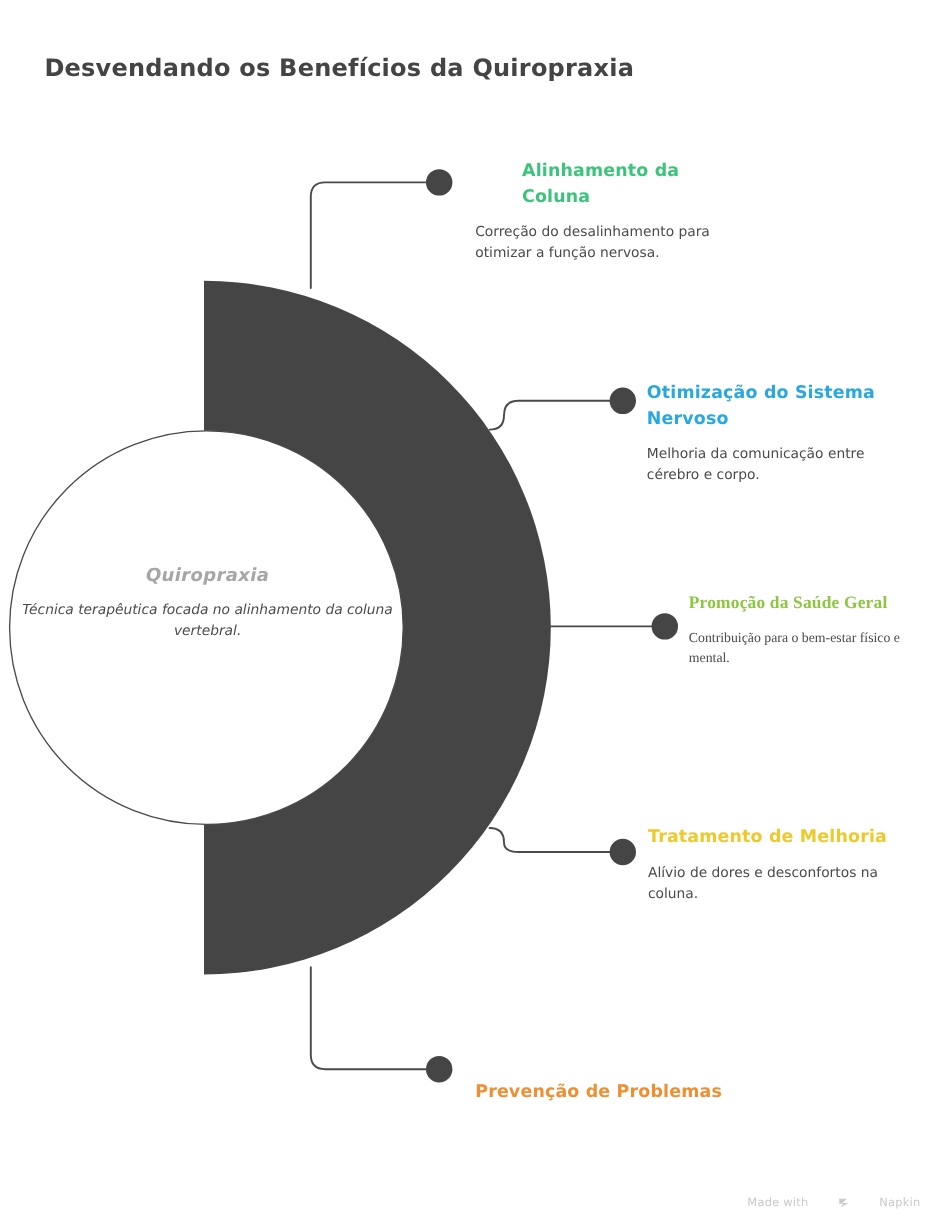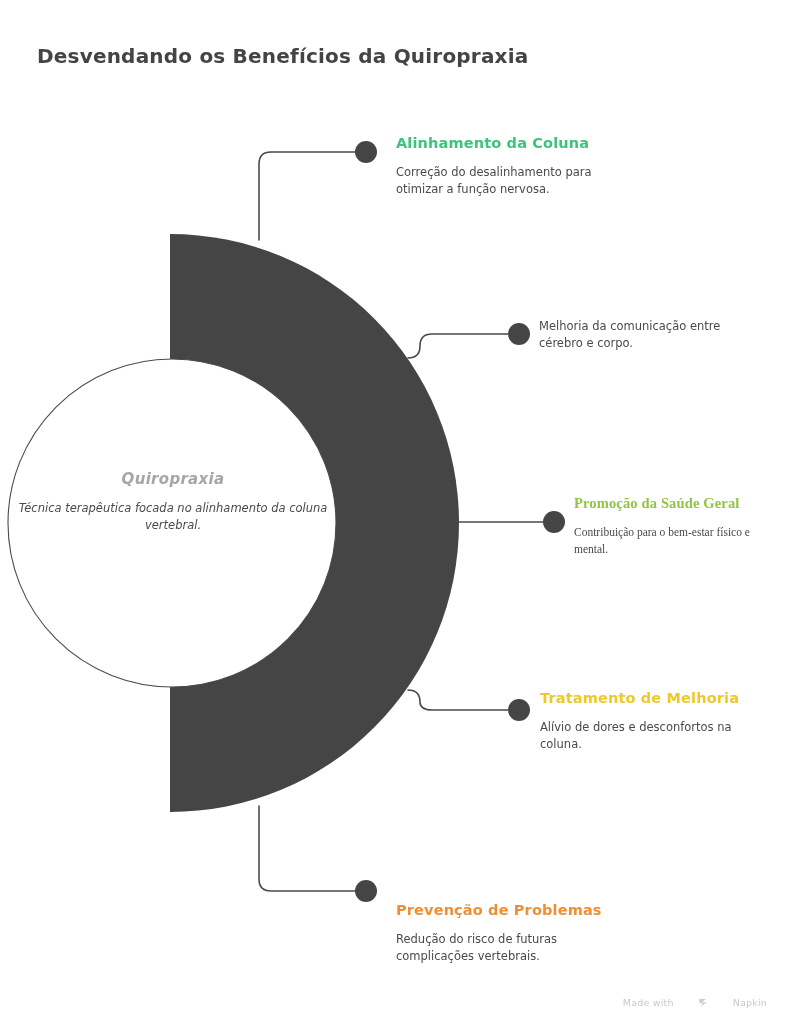--- a/index.html
+++ b/index.html
@@ -132,41 +132,41 @@
   <path d="M 259 806 L 259 879 Q 259 891 271 891 L 358 891" fill="none" stroke="#4a4a4a" stroke-width="1.6" stroke-linecap="round"></path>
   <circle cx="366" cy="891" r="11" fill="#454545"></circle>
 </svg>
 
 <div id="center-node">
   <div class="center-title" style="color: rgb(166, 166, 166);">Quiropraxia</div>
   <div class="center-desc" style="color: rgb(74, 74, 74);">Técnica terapêutica focada no alinhamento da coluna vertebral.</div>
 </div>
 
 <div class="benefit" id="benefit-0">
-  <p class="benefit-title" style="color: rgb(60, 196, 124);">Alinhamento da Coluna</p>
+  <p class="benefit-title" style="color: rgb(60, 196, 124); margin-left: 39px;">Alinhamento da Coluna</p>
   <p class="benefit-desc">Correção do desalinhamento para otimizar a função nervosa.</p>
 </div>
 
 <div class="benefit" id="benefit-1">
+  <p class="benefit-title" style="color: rgb(41, 168, 223);">Otimização do Sistema Nervoso</p>
   <p class="benefit-desc">Melhoria da comunicação entre cérebro e corpo.</p>
 </div>
 
 <div class="benefit" id="benefit-2">
   <p class="benefit-title" style="color: rgb(141, 198, 63);">Promoção da Saúde Geral</p>
   <p class="benefit-desc">Contribuição para o bem-estar físico e mental.</p>
 </div>
 
 <div class="benefit" id="benefit-3">
   <p class="benefit-title" style="color: rgb(237, 201, 44);">Tratamento de Melhoria</p>
   <p class="benefit-desc">Alívio de dores e desconfortos na coluna.</p>
 </div>
 
 <div class="benefit" id="benefit-4">
   <p class="benefit-title" style="color: rgb(239, 143, 50); margin-top: 28px;">Prevenção de Problemas</p>
-  <p class="benefit-desc">Redução do risco de futuras complicações vertebrais.</p>
 </div>
 
 <div id="watermark" style="color: rgb(201, 201, 201); gap: 24px;">
   <span>Made with</span>
   <span class="wm-logo">
     <svg width="11" height="11" viewBox="0 0 12 12" xmlns="http://www.w3.org/2000/svg">
       <path d="M1.5 2.2 L8.5 2.2 L4.2 6.0 L9.8 6.0 L2.6 10.2 L5.0 6.6 L1.5 6.6 Z" fill="#c9c9c9"></path>
     </svg>
   </span>
   <span>Napkin</span>

